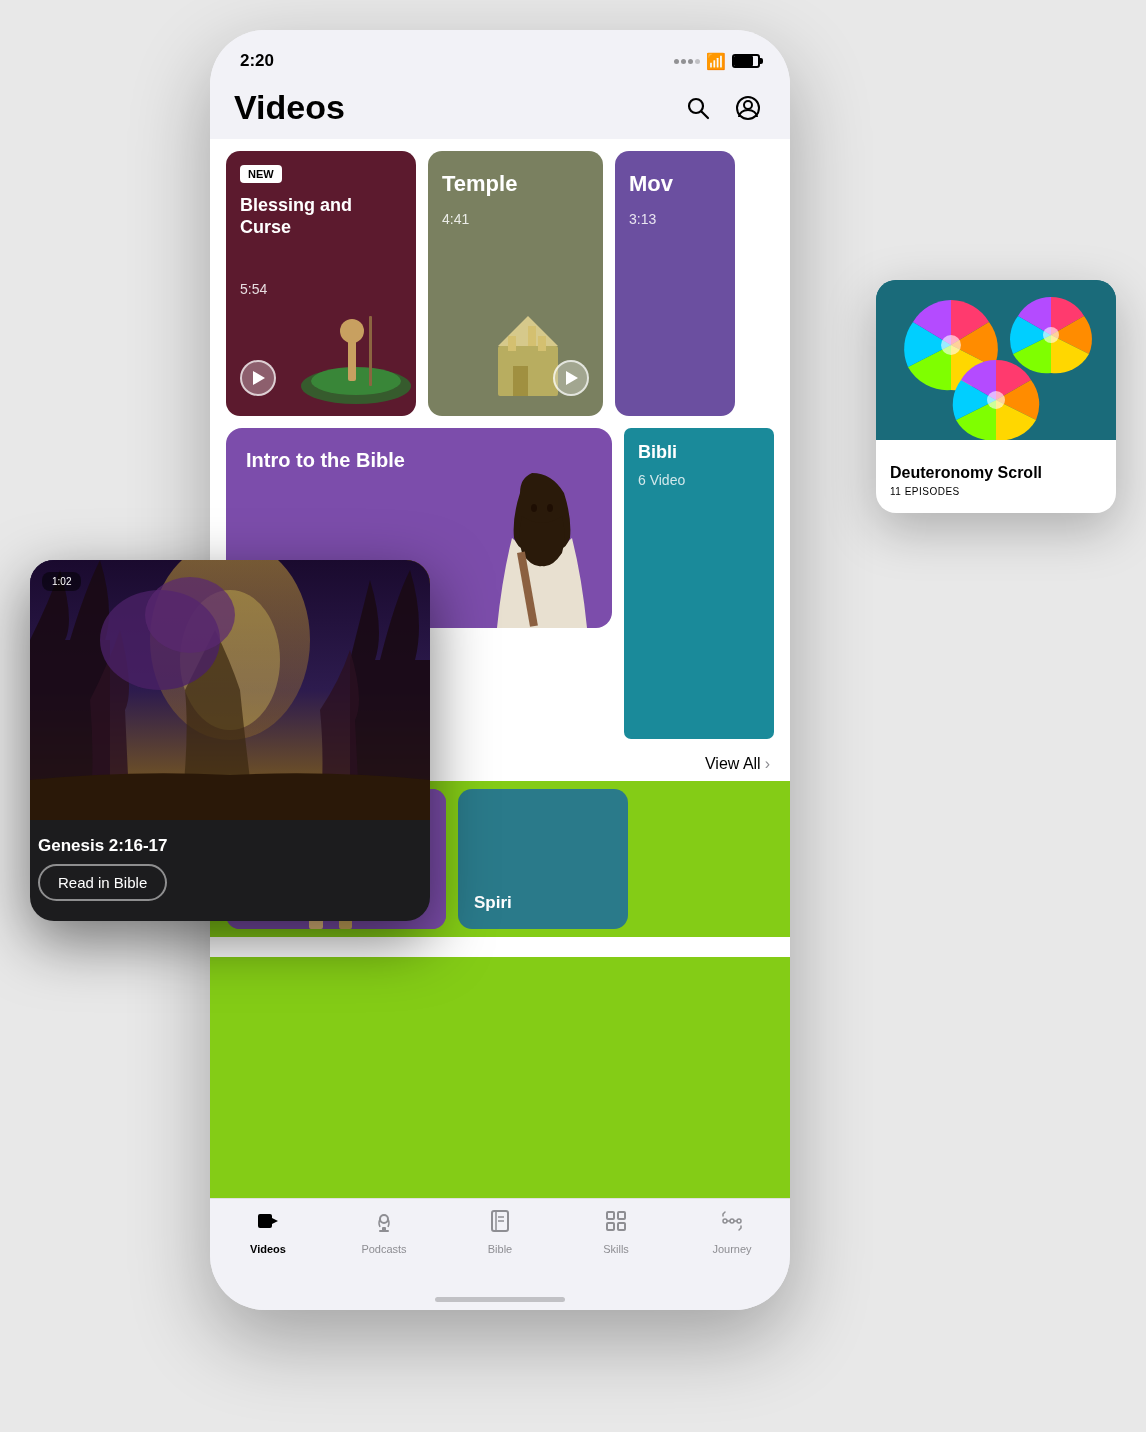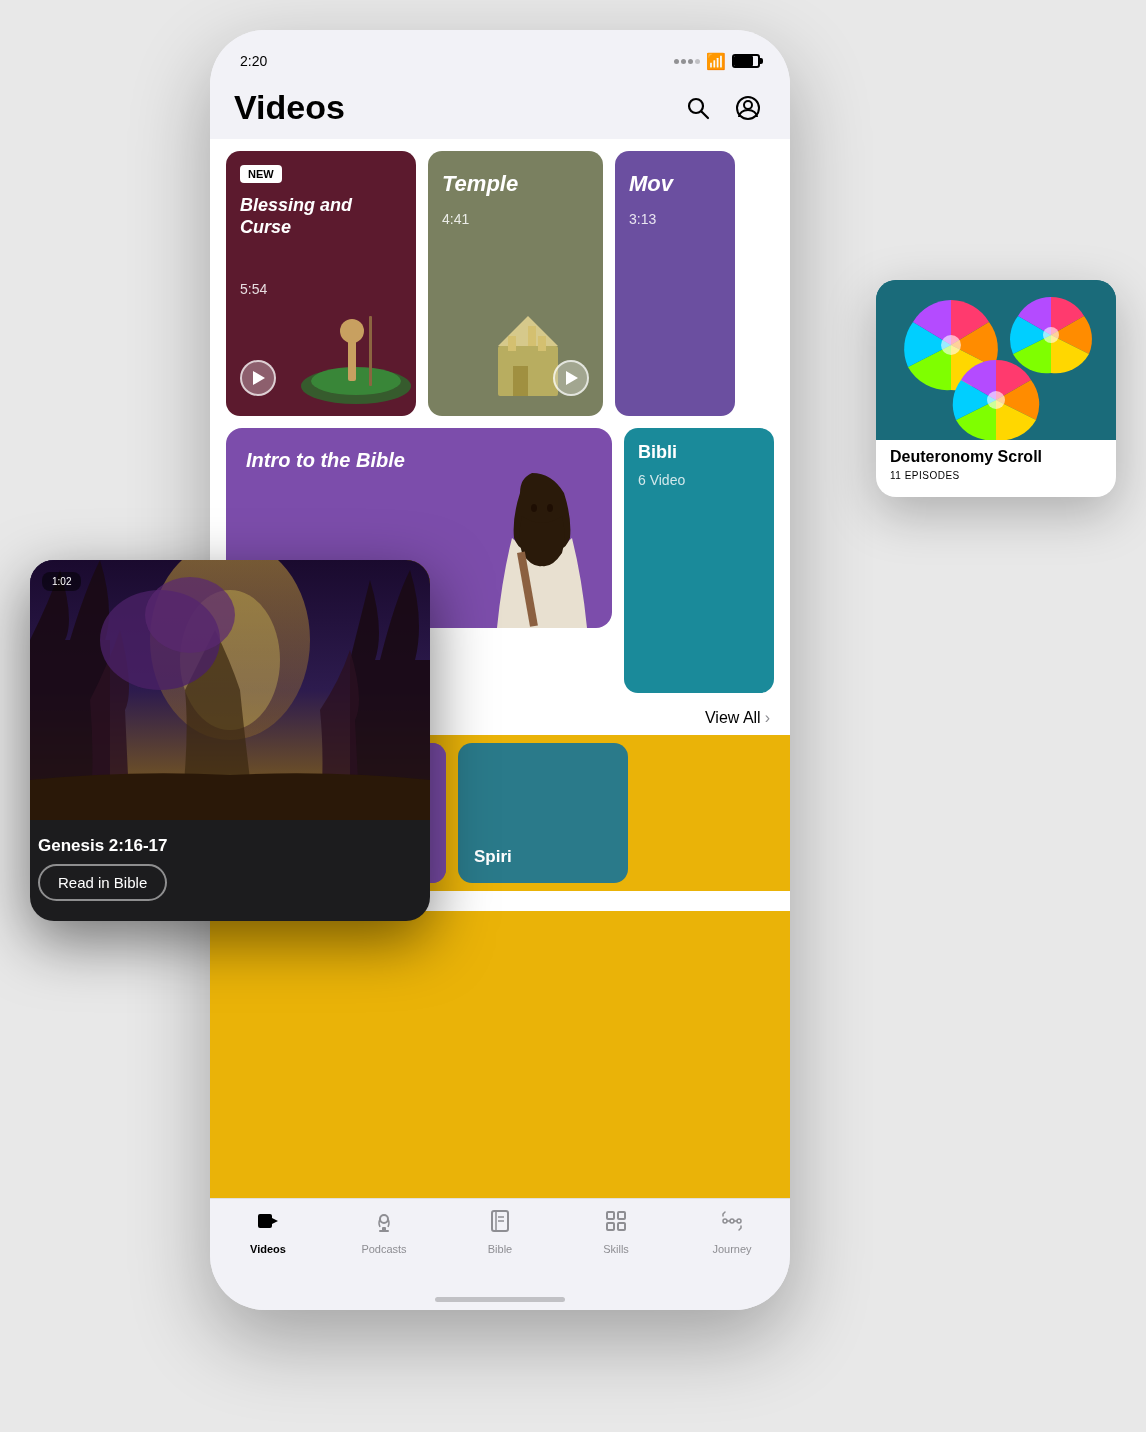--- a/index.html
+++ b/index.html
@@ -27,22 +27,22 @@
 
     .phone-status-bar {
       display: flex;
       justify-content: space-between;
       align-items: center;
       padding: 12px 30px 0;
       height: 50px;
       background: #f2f2f7;
     }
     .status-time {
-      font-size: 14px;
-      font-weight: 400;
+      font-size: 17px;
+      font-weight: 700;
       color: #000;
     }
     .status-icons {
       display: flex;
       align-items: center;
       gap: 6px;
     }
     .signal-dots {
       display: flex; gap: 2px;
     }
@@ -110,21 +110,21 @@
       display: flex;
       align-items: center;
       justify-content: center;
       cursor: pointer;
     }
 
     
     .main-scroll {
       flex: 1;
       overflow: hidden;
-      background: #eab308;
+      background: #84cc16;
     }
 
     
     .videos-row {
       display: flex;
       gap: 12px;
       padding: 12px 16px;
       overflow: hidden;
       background: #fff;
     }
@@ -165,21 +165,20 @@
     }
     .video-card-title {
       position: absolute;
       top: 44px;
       left: 14px;
       right: 14px;
       color: #fff;
       font-size: 18px;
       font-weight: 700;
       line-height: 1.2;
-      font-style: italic;
     }
     .video-card-duration {
       position: absolute;
       top: 130px;
       left: 14px;
       color: rgba(255,255,255,0.85);
       font-size: 14px;
       font-weight: 500;
     }
     .play-btn {
@@ -417,43 +416,43 @@
       width: 100%;
       height: 160px;
       background: #1a6b7a;
       display: flex;
       align-items: center;
       justify-content: center;
       position: relative;
     }
 
     .deut-card-body {
-      padding: 8px 14px 16px;
+      padding: 24px 14px 16px;
     }
     .deut-title {
       font-size: 16px;
       font-weight: 700;
       color: #000;
       margin-bottom: 4px;
     }
     .deut-episodes {
       font-size: 10px;
       font-weight: 400;
       color: #000000;
       text-transform: uppercase;
       letter-spacing: 0.5px;
     }
 
     
     .bibli-card {
       flex-shrink: 0;
       width: 150px;
-      height: 265px;
+      height: 311px;
       background: #1a8a9a;
-      border-radius: 14px;
+      border-radius: 7px;
       overflow: hidden;
       position: relative;
       cursor: pointer;
     }
     .bibli-label {
       position: absolute;
       top: 14px;
       left: 14px;
       color: #fff;
       font-size: 18px;

